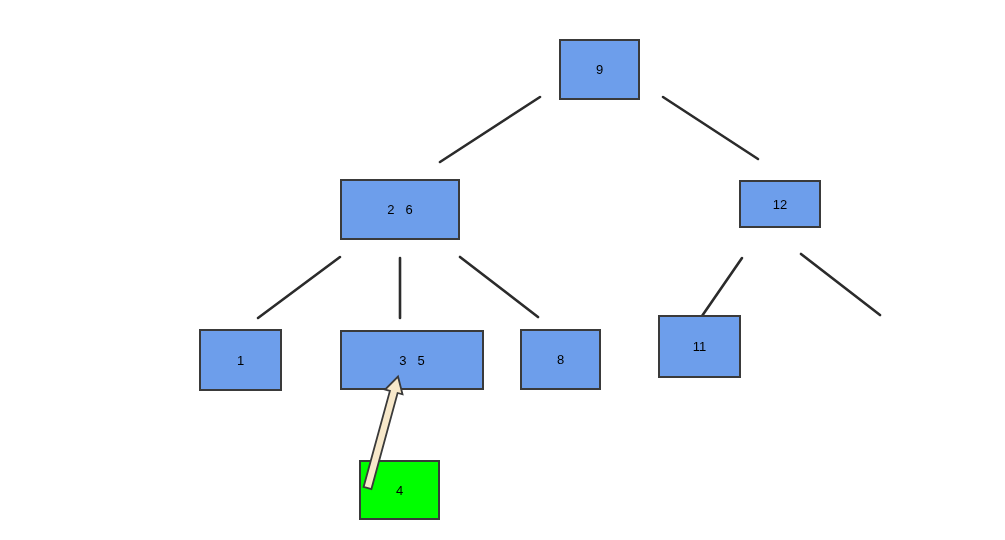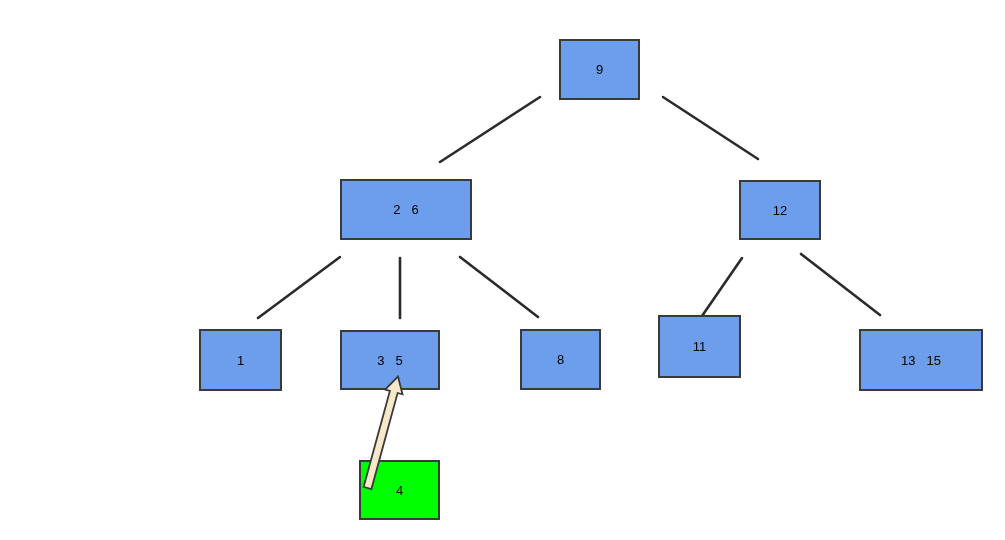--- a/index.html
+++ b/index.html
@@ -50,47 +50,44 @@
     <line x1="400" y1="258" x2="400" y2="318" stroke="#2b2b2b" stroke-width="2.6" stroke-linecap="round"></line>
     <line x1="460" y1="257" x2="538" y2="317" stroke="#2b2b2b" stroke-width="2.6" stroke-linecap="round"></line>
     <line x1="742" y1="258" x2="702" y2="316" stroke="#2b2b2b" stroke-width="2.6" stroke-linecap="round"></line>
     <line x1="801" y1="254" x2="880" y2="315" stroke="#2b2b2b" stroke-width="2.6" stroke-linecap="round"></line>
   </svg>
 
   <div class="node" style="left:559px; top:39px; width:81px; height:61px;">
     <span class="label">9</span>
   </div>
 
-  <div class="node" style="left:340px; top:179px; width:132px; height:61px;">
+  <div class="node" style="left:340px; top:179px; width:120px; height:61px;">
     <span class="label">2   6</span>
   </div>
 
-  <div class="node" style="left:739px; top:180px; width:82px; height:60px;">
+  <div class="node" style="left:739px; top:180px; width:82px; height:48px;">
     <span class="label">12</span>
   </div>
 
   <div class="node" style="left:199px; top:329px; width:83px; height:62px;">
     <span class="label">1</span>
   </div>
 
-  <div class="node" style="left:340px; top:330px; width:100px; height:60px;">
+  <div class="node" style="left:340px; top:330px; width:144px; height:60px;">
     <span class="label">3   5</span>
   </div>
 
   <div class="node" style="left:520px; top:329px; width:81px; height:61px;">
     <span class="label">8</span>
   </div>
 
   <div class="node" style="left:658px; top:315px; width:83px; height:63px;">
     <span class="label">11</span>
   </div>
 
-  <div class="node" style="left:859px; top:329px; width:124px; height:62px;">
-    <span class="label">13   15</span>
-  </div>
 
   <div class="node highlight" style="left:359px; top:460px; width:81px; height:60px;">
     <span class="label">4</span>
   </div>
 
   <svg class="layer arrow-layer" viewBox="0 0 1005 540" xmlns="http://www.w3.org/2000/svg">
     <polygon points="398,376.5 402.5,394.3 397.6,393 371.4,489.1 363.6,486.9 389.9,390.9 385.1,389.6" fill="#f7e8ca" stroke="#3a3a3a" stroke-width="1.8" stroke-linejoin="miter"></polygon>
   </svg>
 
 </div>

